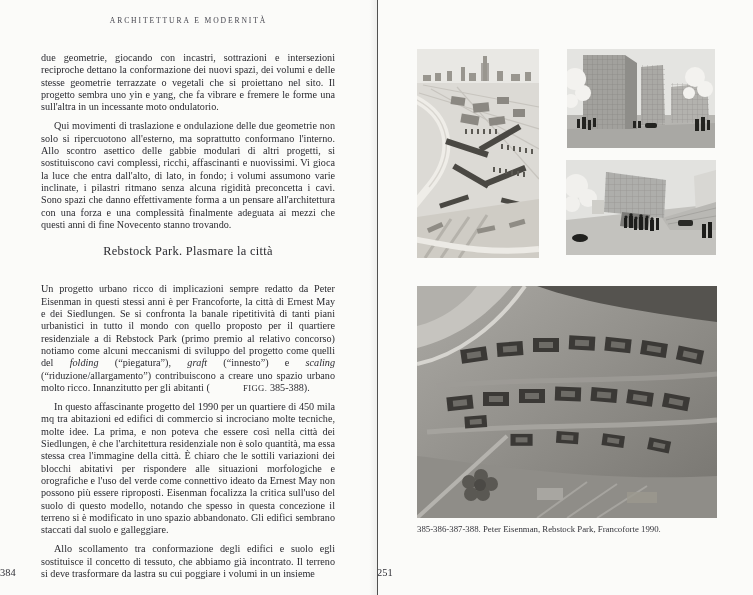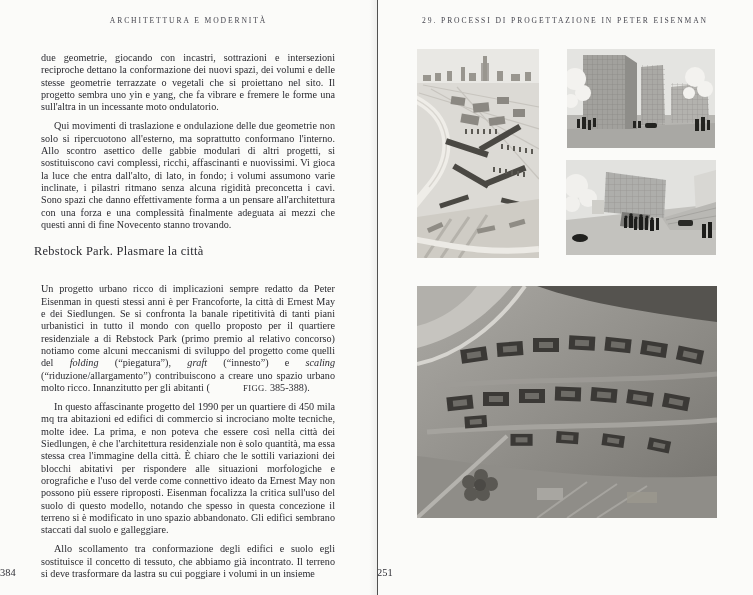--- a/index.html
+++ b/index.html
@@ -11,21 +11,21 @@
   .gutter{position:absolute;left:377px;top:0;width:1px;height:595px;background:#50504f;}
   .gutter-shade{position:absolute;left:369px;top:0;width:8px;height:595px;
                 background:linear-gradient(to right, rgba(0,0,0,0), rgba(0,0,0,0.05));}
   .running-head{position:absolute;top:16px;left:0;right:0;text-align:center;
                 font-size:7.6px;letter-spacing:1.9px;color:#45454e;white-space:nowrap;}
   .textcol{position:absolute;left:34px;top:45px;width:308px;
            font-size:10.2px;line-height:12.3px;text-align:justify;
            -webkit-hyphens:auto;hyphens:auto;}
   .textcol p{margin:7px;}
   p.ind{text-indent:13px;}
-  .sec-heading{margin:14px 0 26px;text-align:left;font-size:12.4px;letter-spacing:.3px;
+  .sec-heading{margin:14px 0 26px;text-align:center;font-size:12.4px;letter-spacing:.3px;
                font-weight:normal;}
   .pageno{position:absolute;top:567px;left:0;right:0;font-size:10.4px;color:#2f2f36;}
   .fig{position:absolute;}
   .fig svg{display:block;}
   .caption{position:absolute;left:40px;top:524px;width:302px;font-size:8.8px;color:#33333a;}
   i{}
   .sc{font-size:8.7px;letter-spacing:.4px;padding-left:33px;}
 </style>
 </head>
 <body>
@@ -41,21 +41,20 @@
       <h2 class="sec-heading">Rebstock Park. Plasmare la città</h2>
       <p><span>Un progetto urbano ricco di implicazioni sempre redatto da Peter Eisenman in questi stessi anni è per Francoforte, la città di Ernest May e dei Siedlungen. Se si confronta la banale ripetitività di tanti piani urbanistici in tutto il mondo con quello proposto per il quartiere residenziale a di Rebstock Park (primo premio al relativo concorso) notiamo come alcuni meccanismi di sviluppo del progetto come quelli del </span><i>folding</i><span> (“piegatura”), </span><i>graft</i><span> (“innesto”) e </span><i>scaling</i><span> (“riduzione/allargamento”) contribuiscono a creare uno spazio urbano molto ricco. Innanzitutto per gli abitanti (</span><span class="sc">FIGG.</span><span> 385-388).</span></p>
       <p class="ind">In questo affascinante progetto del 1990 per un quartiere di 450 mila mq tra abitazioni ed edifici di commercio si incrociano molte tecniche, molte idee. La prima, e non poteva che essere così nella città dei Siedlungen, è che l'architettura residenziale non è solo quantità, ma essa stessa crea l'immagine della città. È chiaro che le sottili variazioni dei blocchi abitativi per rispondere alle situazioni morfologiche e orografiche e l'uso del verde come connettivo ideato da Ernest May non possono più essere riproposti. Eisenman focalizza la critica sull'uso del suolo di questo modello, notando che spesso in questa concezione il terreno si è modificato in uno spazio abbandonato. Gli edifici sembrano staccati dal suolo e galleggiare.</p>
       <p class="ind">Allo scollamento tra conformazione degli edifici e suolo egli sostituisce il concetto di tessuto, che abbiamo già incontrato. Il terreno si deve trasformare da lastra su cui poggiare i volumi in un insieme</p>
     </div>
 
     <div class="pageno">384</div>
   </div>
 
   <div class="page page-right">
-    <div class="running-head">29. PROCESSI DI PROGETTAZIONE IN PETER EISENMAN</div>
 
     <div class="fig" style="left:40px;top:49px;">
       <svg width="122" height="209" viewBox="0 0 122 209">
         <rect width="122" height="209" fill="#dcdad5"></rect>
         <rect width="122" height="34" fill="#e9e8e4"></rect>
         <g fill="#99968f">
           <rect x="6" y="26" width="8" height="6"></rect>
             <rect x="18" y="24" width="6" height="8"></rect>
           <rect x="30" y="22" width="5" height="10"></rect>
             <rect x="44" y="18" width="4" height="14"></rect>
@@ -261,18 +260,19 @@
           <circle cx="52" cy="196" r="7"></circle>
             <circle cx="64" cy="190" r="7"></circle>
             <circle cx="74" cy="198" r="7"></circle>
           <circle cx="66" cy="208" r="7"></circle>
             <circle cx="54" cy="208" r="7"></circle>
           <circle cx="63" cy="199" r="6" fill="#4b4945"></circle>
         </g>
       </svg>
     </div>
 
+    <div class="caption">385-386-387-388.  Peter Eisenman, Rebstock Park, Francoforte 1990.</div>
     <div class="pageno">251</div>
   </div>
 
   <div class="gutter-shade"></div>
   <div class="gutter"></div>
 </div>
 
 </body></html>

